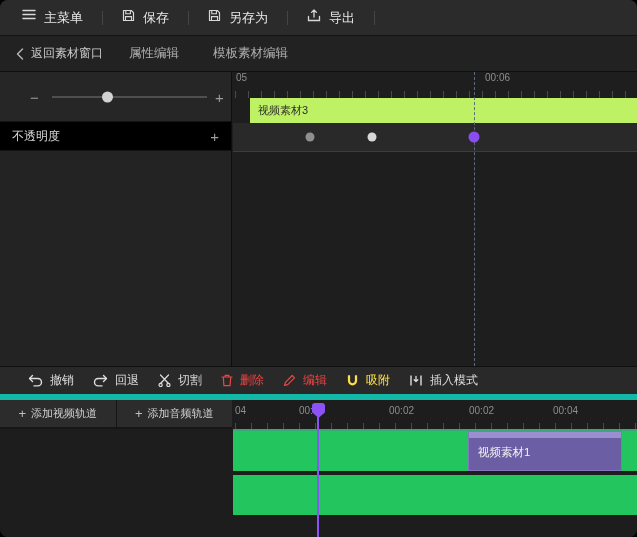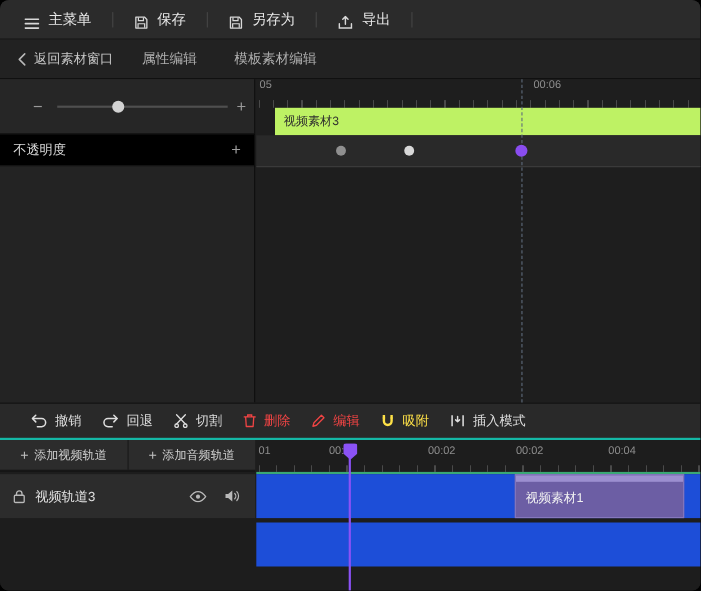--- a/index.html
+++ b/index.html
@@ -5,21 +5,21 @@
   *{margin:0;padding:0;box-sizing:border-box}
   html,body{background:#000}
   body{width:637px;height:537px;overflow:hidden}
   .app{position:relative;width:637px;height:537px;background:#1d1d1d;border-radius:8px;overflow:hidden;
        font-family:"Liberation Sans",sans-serif;color:#e6e6e6;font-size:12px}
   .icon{display:inline-flex;align-items:center;justify-content:center;color:inherit}
 
   
   .top-toolbar{position:absolute;top:0;left:0;width:100%;height:36px;background:#2b2b2b;
                border-bottom:1px solid #141414;display:flex;align-items:center;padding-left:22px}
-  .tt-item{display:flex;align-items:flex-end;gap:8px;font-size:13px;color:#e8e8e8;cursor:default}
+  .tt-item{display:flex;align-items:flex-start;gap:8px;font-size:13px;color:#e8e8e8;cursor:default}
   .tt-item .icon{color:#d8d8d8}
   .tt-sep{width:1px;height:14px;background:#454545;margin:0 19px}
 
   
   .tab-bar{position:absolute;top:36px;left:0;width:100%;height:36px;background:#222;
            border-bottom:1px solid #0f0f0f;display:flex;align-items:center}
   .back-btn{display:flex;align-items:center;gap:7px;margin-left:16px;font-size:12px;color:#c9c9c9}
   .back-btn .icon{color:#b8b8b8}
   .tabs{display:flex;margin-left:26px;gap:34px;height:100%;align-items:stretch}
   .tab{position:relative;font-size:12.5px;color:#b0b0b0;display:flex;align-items:center}
@@ -49,21 +49,21 @@
   .kf-clip span{font-size:11px;color:#2e2e2e;margin-left:8px}
   .kf-lane{position:absolute;top:51px;left:0;right:0;height:29px;background:#292929;border-bottom:1px solid #3c3c3c}
   .kf-dot{position:absolute;top:50%;transform:translate(-50%,-50%);border-radius:50%;z-index:6}
   .kf-dot.gray{left:77px;width:9px;height:9px;background:#8f8f8f}
   .kf-dot.light{left:139px;width:9px;height:9px;background:#d8d8d8}
   .kf-dot.purple{left:241px;width:11px;height:11px;background:#8a4df0}
   .kf-playhead{position:absolute;left:241px;top:0;bottom:0;width:0;border-left:1px dashed #5e6b7c;z-index:5}
 
   
   .edit-toolbar{position:absolute;top:366px;left:0;width:100%;height:34px;background:#292929;
-                border-top:1px solid #101010;border-bottom:2px solid #14b8a6;
+                border-top:1px solid #101010;border-bottom:6px solid #14b8a6;
                 display:flex;padding-left:28px}
   .et-item{display:flex;align-items:center;gap:7px;font-size:12px;color:#dedede;margin-right:19px}
   .et-item.disabled{color:#ef4444}
   .et-item.active{color:#fde047}
 
   
   .lower{position:absolute;top:400px;left:0;width:100%;height:137px;background:#1d1d1d}
   .lower-left{position:absolute;left:0;top:0;width:232px;height:100%}
   .add-row{display:flex;height:29px;border-bottom:2px solid #161616}
   .add-btn{flex:1;background:#2c2c2c;display:flex;align-items:center;justify-content:center;gap:5px;
@@ -77,21 +77,21 @@
   .track-name{margin-left:9px;font-size:12px;color:#e0e0e0;flex:1}
   .track-icons{display:flex;gap:16px;align-items:center}
   .track-icons .dim{color:#8f8f8f}
 
   .lower-right{position:absolute;left:233px;top:0;right:0;height:100%}
   .tl-ruler{position:absolute;top:0;left:0;right:0;height:29px}
   .tl-ruler .ticks{position:absolute;left:2px;right:0;bottom:0;height:6px;
                    background:repeating-linear-gradient(to right,#4a4a4a 0 1px,transparent 1px 16px)}
   .tl-label{position:absolute;top:5px;font-size:10px;color:#8d8d8d}
   .green-line{position:absolute;top:29px;left:0;right:0;height:2px;background:#3aa876}
-  .lane{position:absolute;left:0;right:0;background:#1d4ed8}
+  .lane{position:absolute;left:0;right:0;background:#22c55e}
   .lane1{top:31px;height:40px}
   .lane2{top:75px;height:40px}
   .clip1{position:absolute;left:235px;top:0;width:154px;height:40px;background:#6c5ea4;
          border:1px solid #8577bd;overflow:hidden}
   .clip1-top{height:6px;background:#9c8fd0}
   .clip1-label{display:block;margin:7px 0 0 9px;font-size:11.5px;color:#f2f2f2}
   .tl-playhead{position:absolute;left:85px;top:3px;bottom:0;width:0;z-index:5}
   .tl-pin{position:absolute;left:-6px;top:0;width:13px;height:15px;background:#8b52f5;
           border-radius:3px 3px 0 0;clip-path:polygon(0 0,100% 0,100% 62%,50% 100%,0 62%)}
   .tl-line{position:absolute;left:-1px;top:12px;bottom:0;width:2px;background:#8b52f5}
@@ -268,49 +268,26 @@
         <div class="add-btn">
           <span class="plus">+</span>
           <span>添加视频轨道</span>
         </div>
         <div class="add-btn">
           <span class="plus">+</span>
           <span>添加音频轨道</span>
         </div>
       </div>
 
-      <div class="track-head t1">
-        <span class="icon">
-          <svg width="11" height="13" viewBox="0 0 11 13" fill="none">
-              <rect x="1" y="5.2" width="9" height="6.6" rx="1" stroke="currentColor" stroke-width="1.2"></rect>
-              <path d="M3 5.2V3.8a2.5 2.5 0 0 1 5 0v1.4" stroke="currentColor" stroke-width="1.2"></path>
-            </svg>
-        </span>
-        <span class="track-name">视频轨道3</span>
-        <span class="track-icons">
-          <span class="icon">
-            <svg width="16" height="11" viewBox="0 0 16 11" fill="none">
-                <path d="M1 5.5C3.2 2.5 5.5 1 8 1s4.8 1.5 7 4.5C12.8 8.5 10.5 10 8 10S3.2 8.5 1 5.5z" stroke="currentColor" stroke-width="1.2"></path>
-                <circle cx="8" cy="5.5" r="1.9" fill="currentColor"></circle>
-              </svg>
-          </span>
-          <span class="icon">
-            <svg width="14" height="12" viewBox="0 0 14 12" fill="none">
-                <path d="M1 4.2h2.4L7.2 1v10L3.4 7.8H1z" fill="currentColor"></path>
-                <path d="M9.4 3.6a3.4 3.4 0 0 1 0 4.8M11.3 2a5.8 5.8 0 0 1 0 8" stroke="currentColor" stroke-width="1.1" stroke-linecap="round"></path>
-              </svg>
-          </span>
-        </span>
-      </div>
 
     </aside>
 
     <div class="lower-right">
       <div class="tl-ruler">
-        <span class="tl-label" style="left:2px">01</span>
+        <span class="tl-label" style="left:2px">04</span>
         <span class="tl-label" style="left:66px">00:01</span>
         <span class="tl-label" style="left:156px">00:02</span>
         <span class="tl-label" style="left:236px">00:02</span>
         <span class="tl-label" style="left:320px">00:04</span>
         <div class="ticks"></div>
       </div>
       <div class="green-line"></div>
       <div class="lane lane1">
         <div class="clip1">
           <div class="clip1-top"></div>

